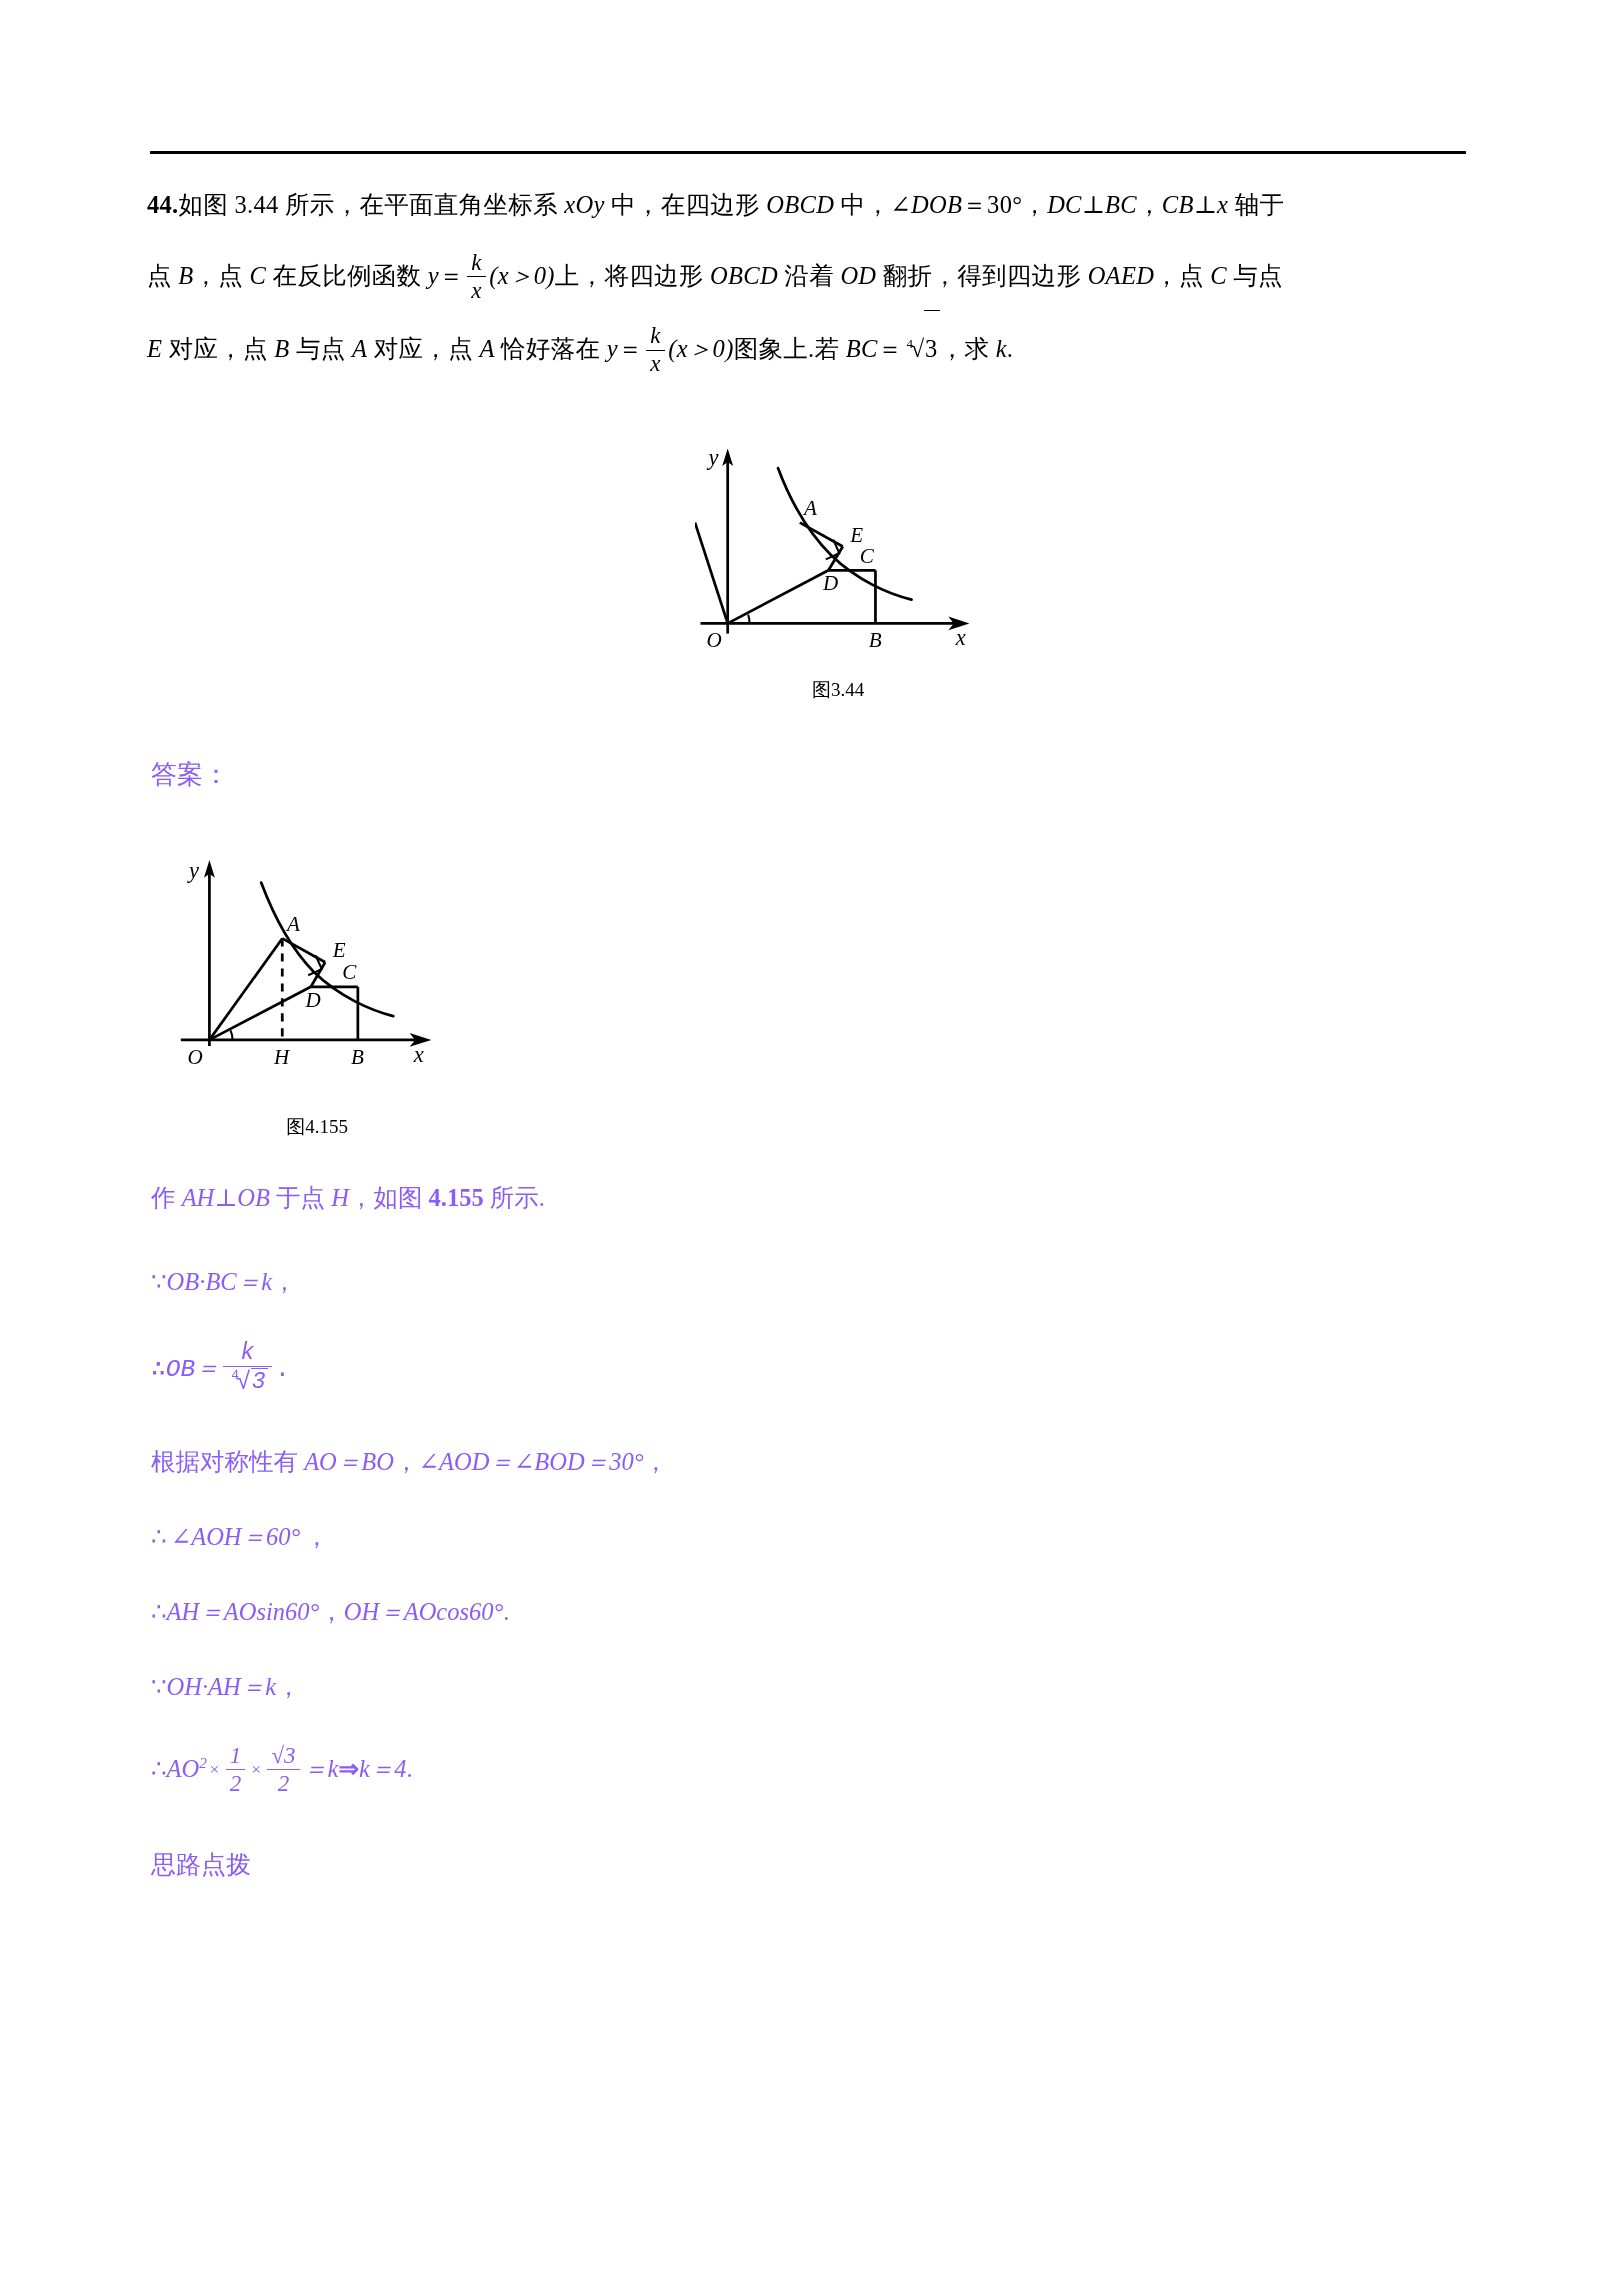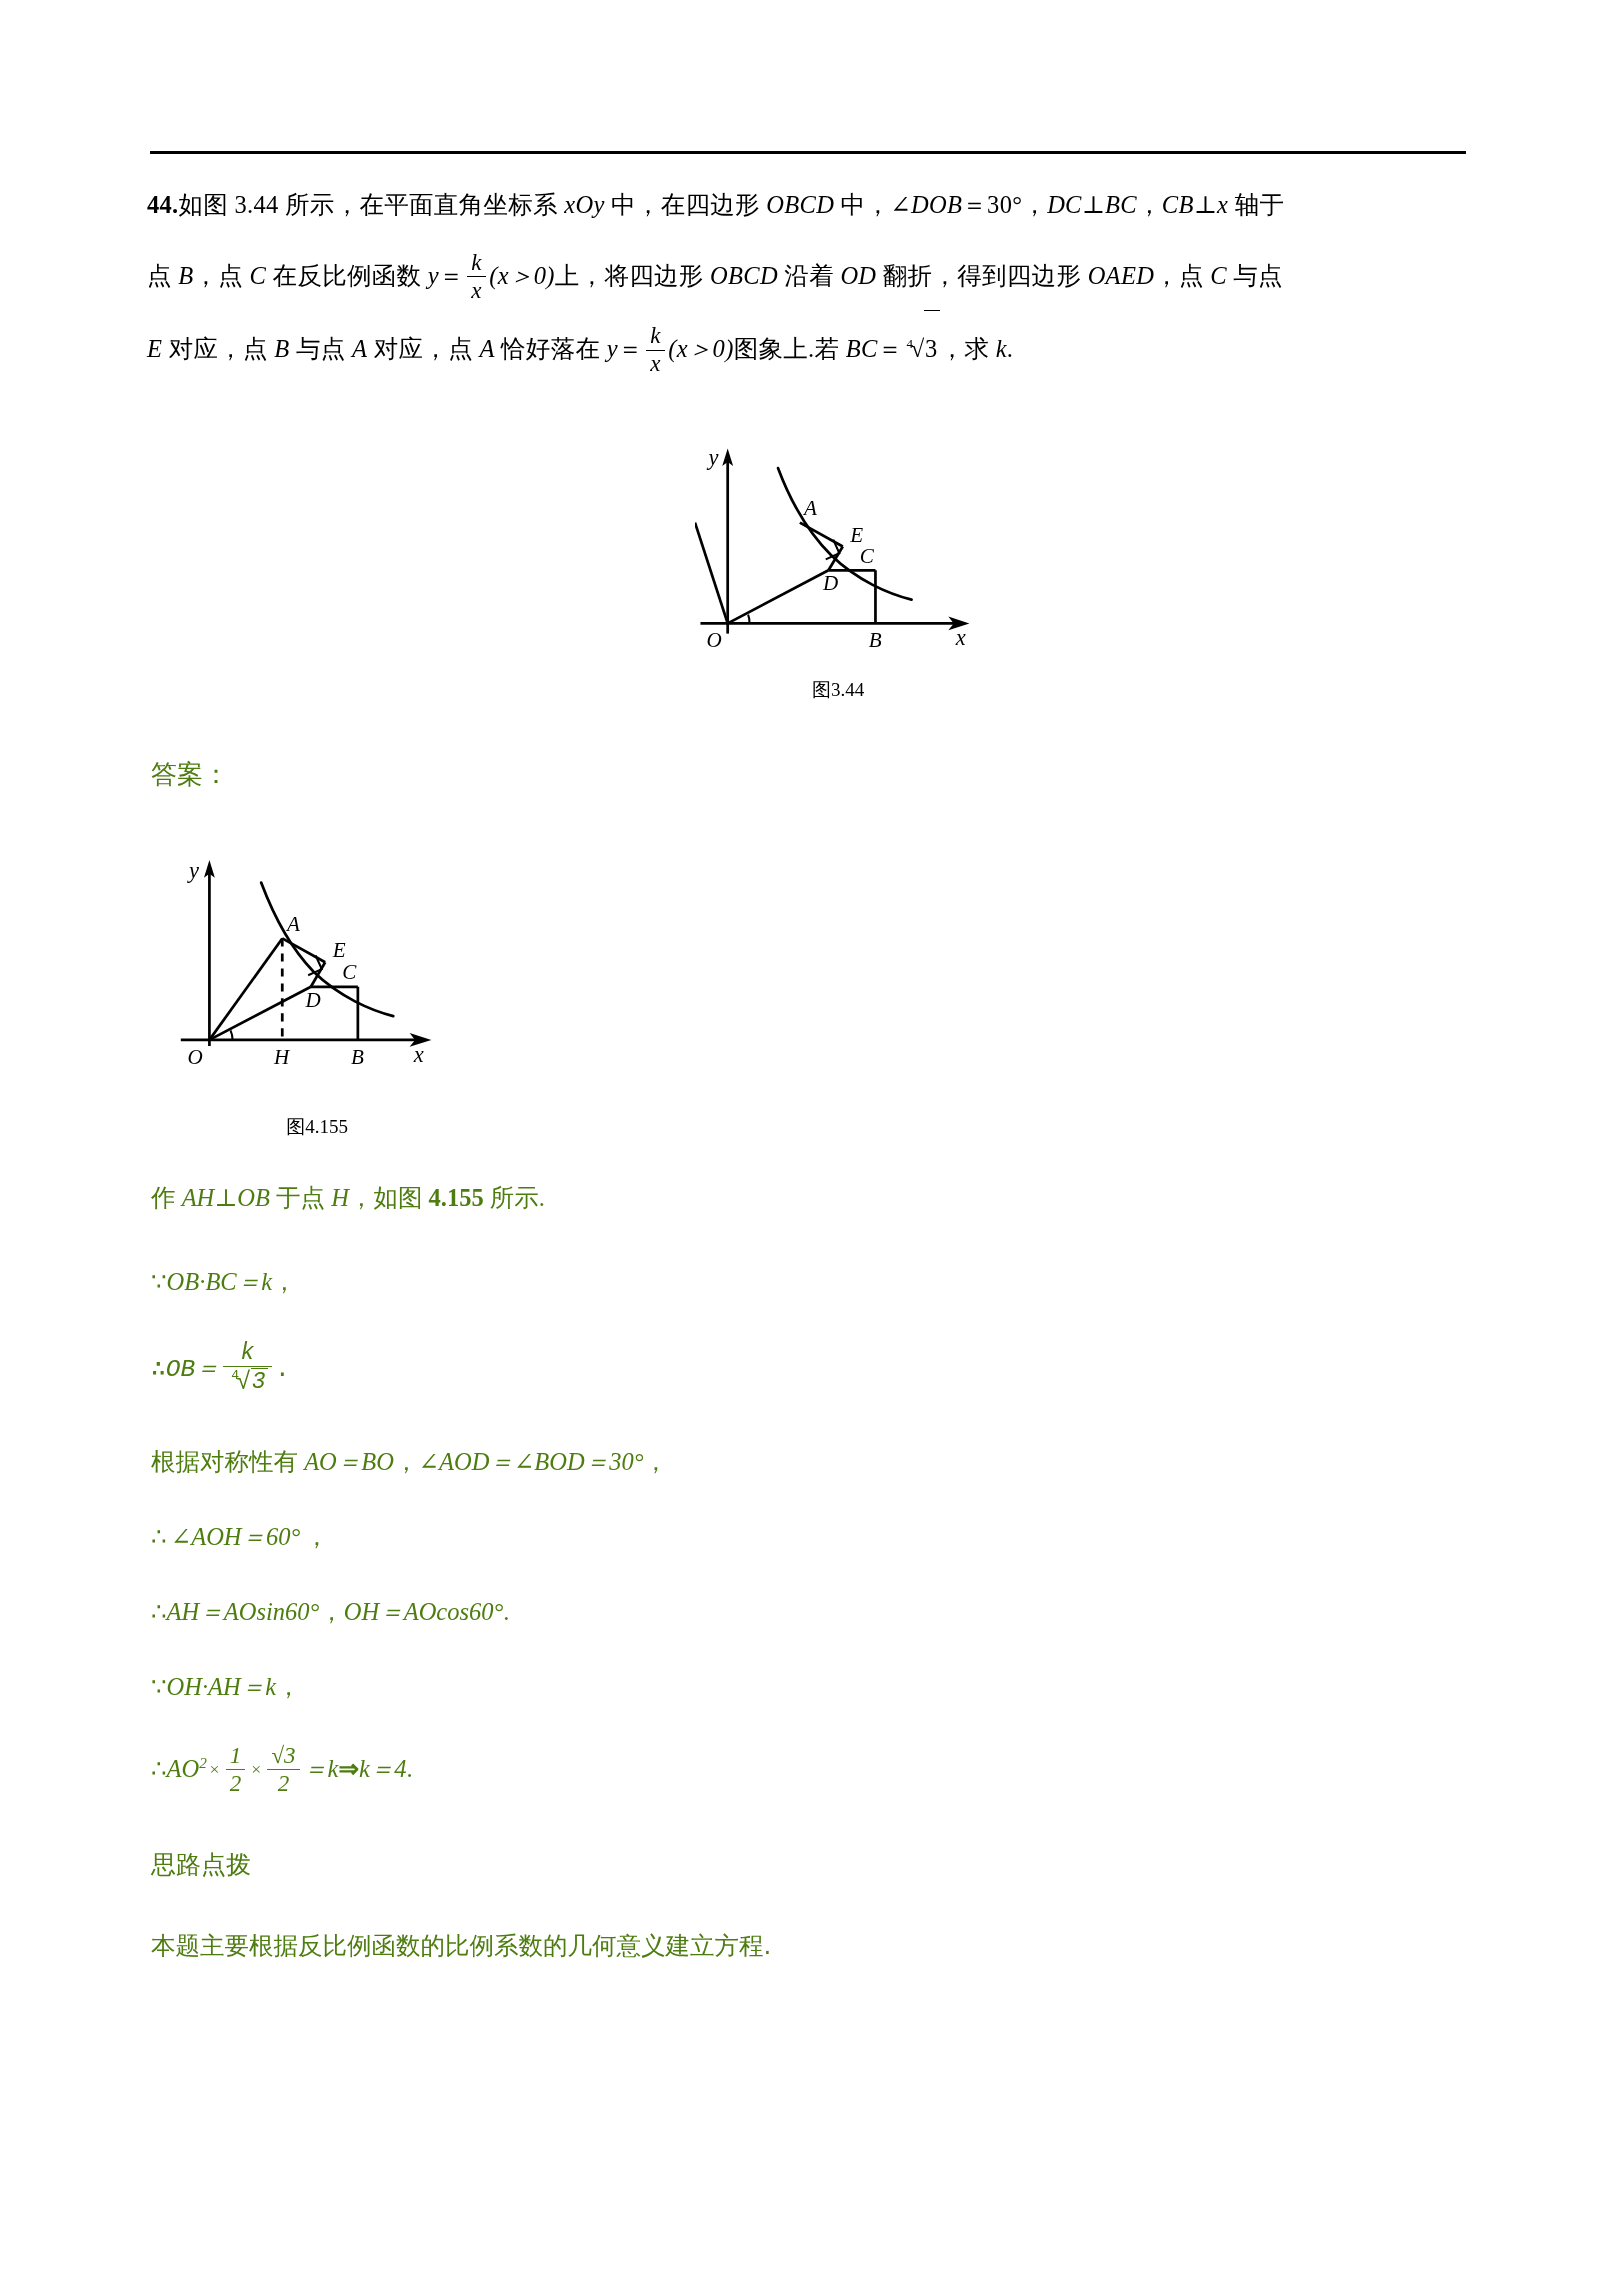--- a/index.html
+++ b/index.html
@@ -91,21 +91,21 @@
   .figure { position: absolute; }
   .figcap {
     position: absolute;
     font-size: 19px;
     text-align: center;
     color: #000;
     white-space: nowrap;
   }
 
   
-  .red { color: #4d7c0f; }
+  .red { color: #8b5cf6; }
 
   .answer-label {
     position: absolute;
     left: 151px;
     top: 757px;
     font-size: 26px;
     font-family: "DejaVu Sans", sans-serif;
     white-space: nowrap;
   }
 
@@ -263,16 +263,15 @@
 
   <div class="sol red" style="top:1674px;">
     <span>∵</span><span class="italic">OH·AH＝k</span><span>，</span>
   </div>
 
   <div class="sol red" style="top:1745px;font-family:Liberation Serif, serif;">
     <span>∴</span><span class="italic">AO</span><span class="sup italic">2</span><span class="times">×</span><span class="frac"><span class="num">1</span><span class="bar"></span><span class="den">2</span></span><span class="times">×</span><span class="frac"><span class="num">√3</span><span class="bar"></span><span class="den">2</span></span><span class="italic">＝k</span><span class="bold">⇒</span><span class="italic">k＝4</span><span>.</span>
   </div>
 
   <div class="hint-title red" style="top:1848px;">思路点拨</div>
-  <div class="hint-body red" style="top:1929px;">本题主要根据反比例函数的比例系数的几何意义建立方程.</div>
 
 </div>
 
 
 </body></html>

